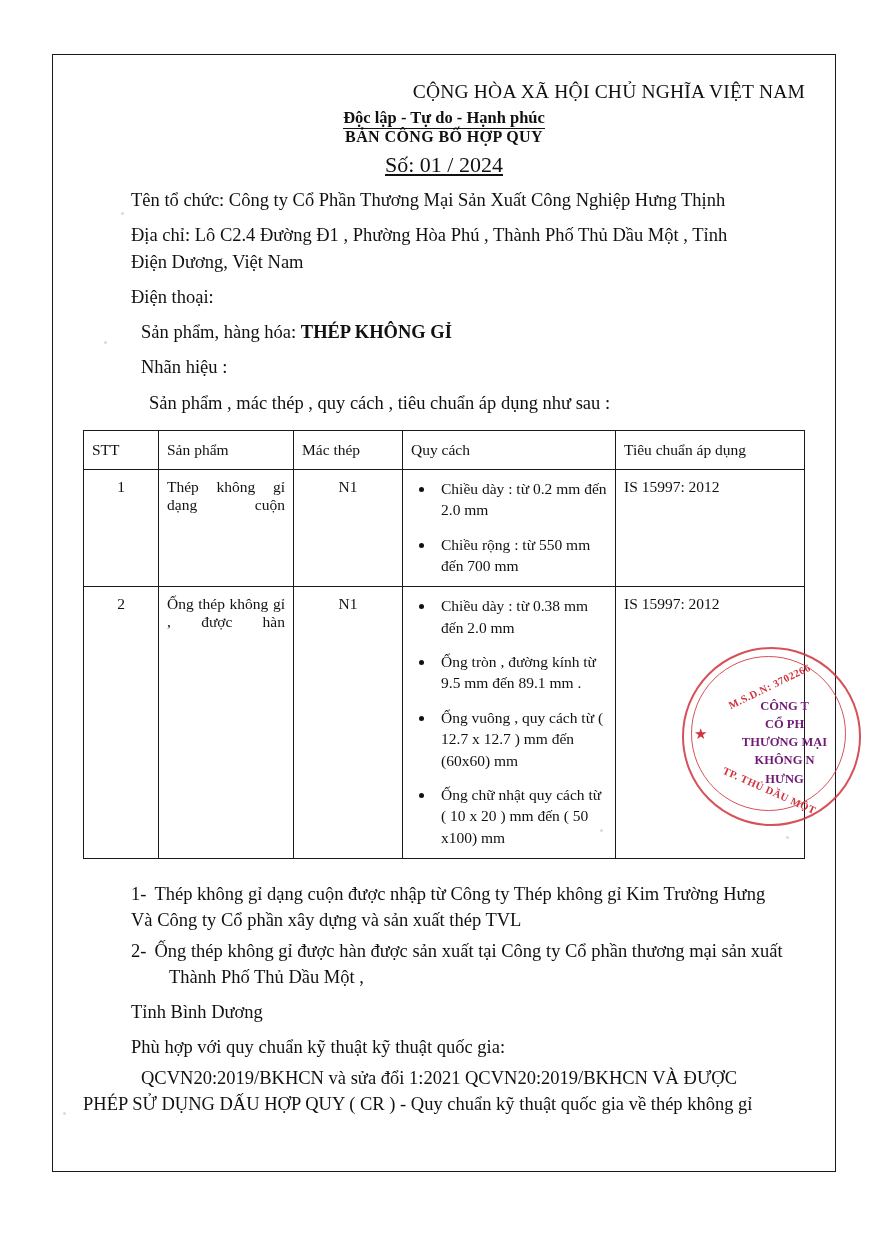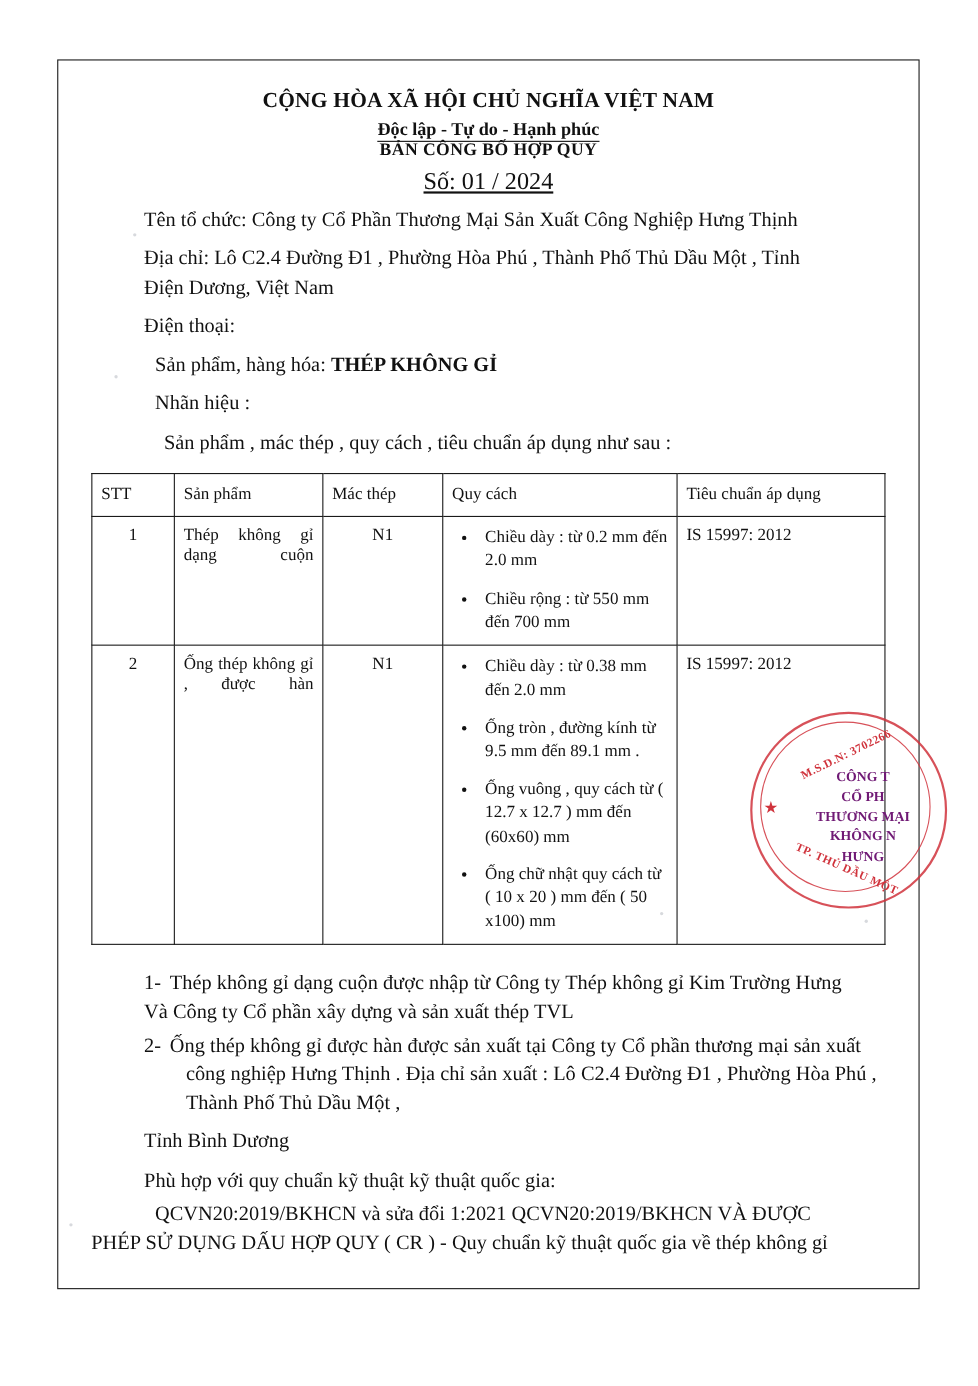--- a/index.html
+++ b/index.html
@@ -30,24 +30,25 @@
   .inner {
     position: absolute;
     left: 0; top: 0; right: 0; bottom: 0;
     padding: 18px 30px 10px 30px;
     box-sizing: border-box;
   }
 
   .center { text-align: center; }
 
   .nation {
-    font-weight: bold;
+    font-weight: normal;
     font-size: 19.5px;
     letter-spacing: 0.2px;
     margin-top: 8px;
+    text-align: right;
   }
   .motto {
     font-weight: bold;
     font-size: 16.5px;
     margin-top: 5px;
   }
   .motto span {
     border-bottom: 1.4px solid #111;
     padding-bottom: 1px;
   }
@@ -258,21 +259,20 @@
       <div class="note-row">
         <div class="note-num">1-</div>
         <div class="note-txt">Thép không gỉ dạng cuộn được nhập từ Công ty Thép không gỉ Kim Trường Hưng</div>
       </div>
       <div class="note-cont para" style="margin-top:0">Và Công ty Cổ phần xây dựng và sản xuất thép TVL</div>
 
       <div class="note-row">
         <div class="note-num">2-</div>
         <div class="note-txt">Ống thép không gỉ được hàn được sản xuất tại Công ty Cổ phần thương mại sản xuất</div>
       </div>
-      <div class="note-cont-2 para" style="margin-top:0">công nghiệp Hưng Thịnh . Địa chỉ sản xuất : Lô C2.4 Đường Đ1 , Phường Hòa Phú ,</div>
       <div class="note-cont-2 para" style="margin-top:0">Thành Phố Thủ Dầu Một ,</div>
     </div>
 
     <div class="tail">
       <div class="para l1">Tỉnh Bình Dương</div>
       <div class="para l1">Phù hợp với quy chuẩn kỹ thuật kỹ thuật quốc gia:</div>
       <div class="para l2" style="margin-top:4px">QCVN20:2019/BKHCN và sửa đổi 1:2021  QCVN20:2019/BKHCN VÀ ĐƯỢC</div>
       <div class="para l3" style="margin-top:0">PHÉP SỬ DỤNG DẤU HỢP QUY ( CR ) -  Quy chuẩn kỹ thuật quốc gia về thép không gỉ</div>
     </div>
 

